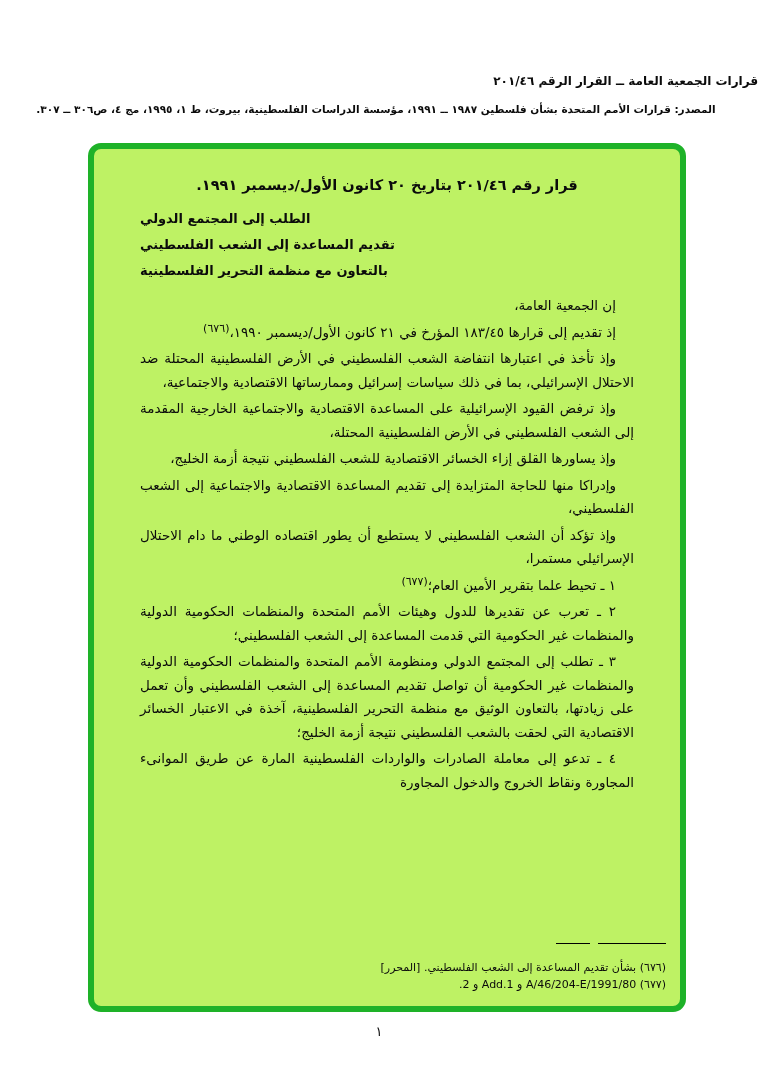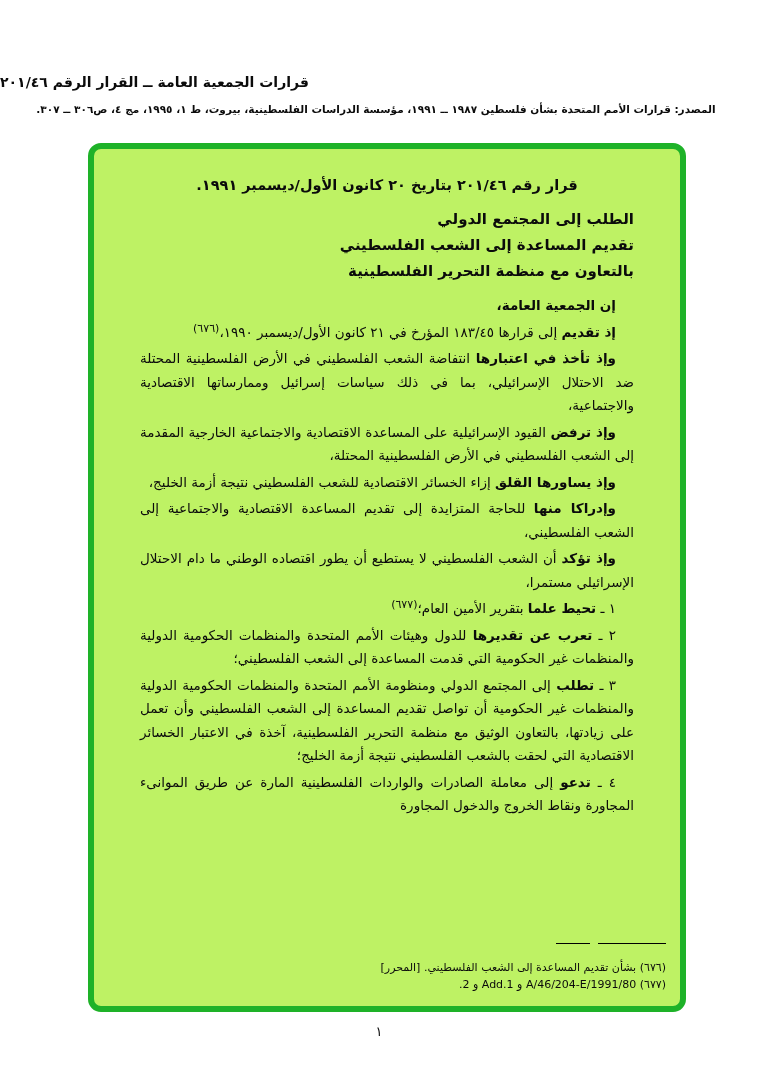--- a/index.html
+++ b/index.html
@@ -3,22 +3,22 @@
 <meta charset="utf-8">
 <style>
   html,body{margin:0;padding:0;}
   body{
     width:758px;height:1078px;position:relative;overflow:hidden;
     background:#ffffff;color:#0b0b0b;
     font-family:"DejaVu Sans",sans-serif;
   }
   .header-title{
     position:absolute;top:74px;left:0;right:0;
-    text-align:left;direction:rtl;
-    font-size:14px;font-weight:bold;
+    text-align:right;direction:rtl;
+    font-size:12px;font-weight:bold;
   }
   .source-line{
     position:absolute;top:103px;left:30px;right:36px;
     text-align:center;direction:rtl;white-space:nowrap;
     font-size:10.5px;font-weight:bold;
   }
   .resolution-box{
     position:absolute;left:88px;top:143px;
     width:586px;height:857px;
     border:6px solid #1eb228;border-radius:13px;
@@ -26,30 +26,30 @@
   }
   .doc-content{
     position:absolute;top:24px;right:46px;left:46px;
     direction:rtl;
   }
   .doc-title{
     text-align:center;font-weight:bold;font-size:14.5px;
     line-height:24px;margin:0 0 9px 0;
   }
   .doc-subtitle-line{
-    text-align:right;font-weight:bold;font-size:15px;
+    text-align:left;font-weight:bold;font-size:13px;
     line-height:26px;
   }
   .doc-body{margin-top:10px;}
   .para{
     font-size:13.5px;line-height:23.5px;
     text-align:justify;text-indent:18px;
     margin:0 0 3px 0;
   }
-  .para b{font-weight:bold;}
+  .para b{font-weight:normal;}
   .para sup{font-size:11px;line-height:0;}
   .fn-sep-long{
     position:absolute;right:14px;bottom:62px;width:68px;
     border-top:1.5px solid #000;
   }
   .fn-sep-short{
     position:absolute;right:90px;bottom:62px;width:34px;
     border-top:1.5px solid #000;
   }
   .footnotes{

